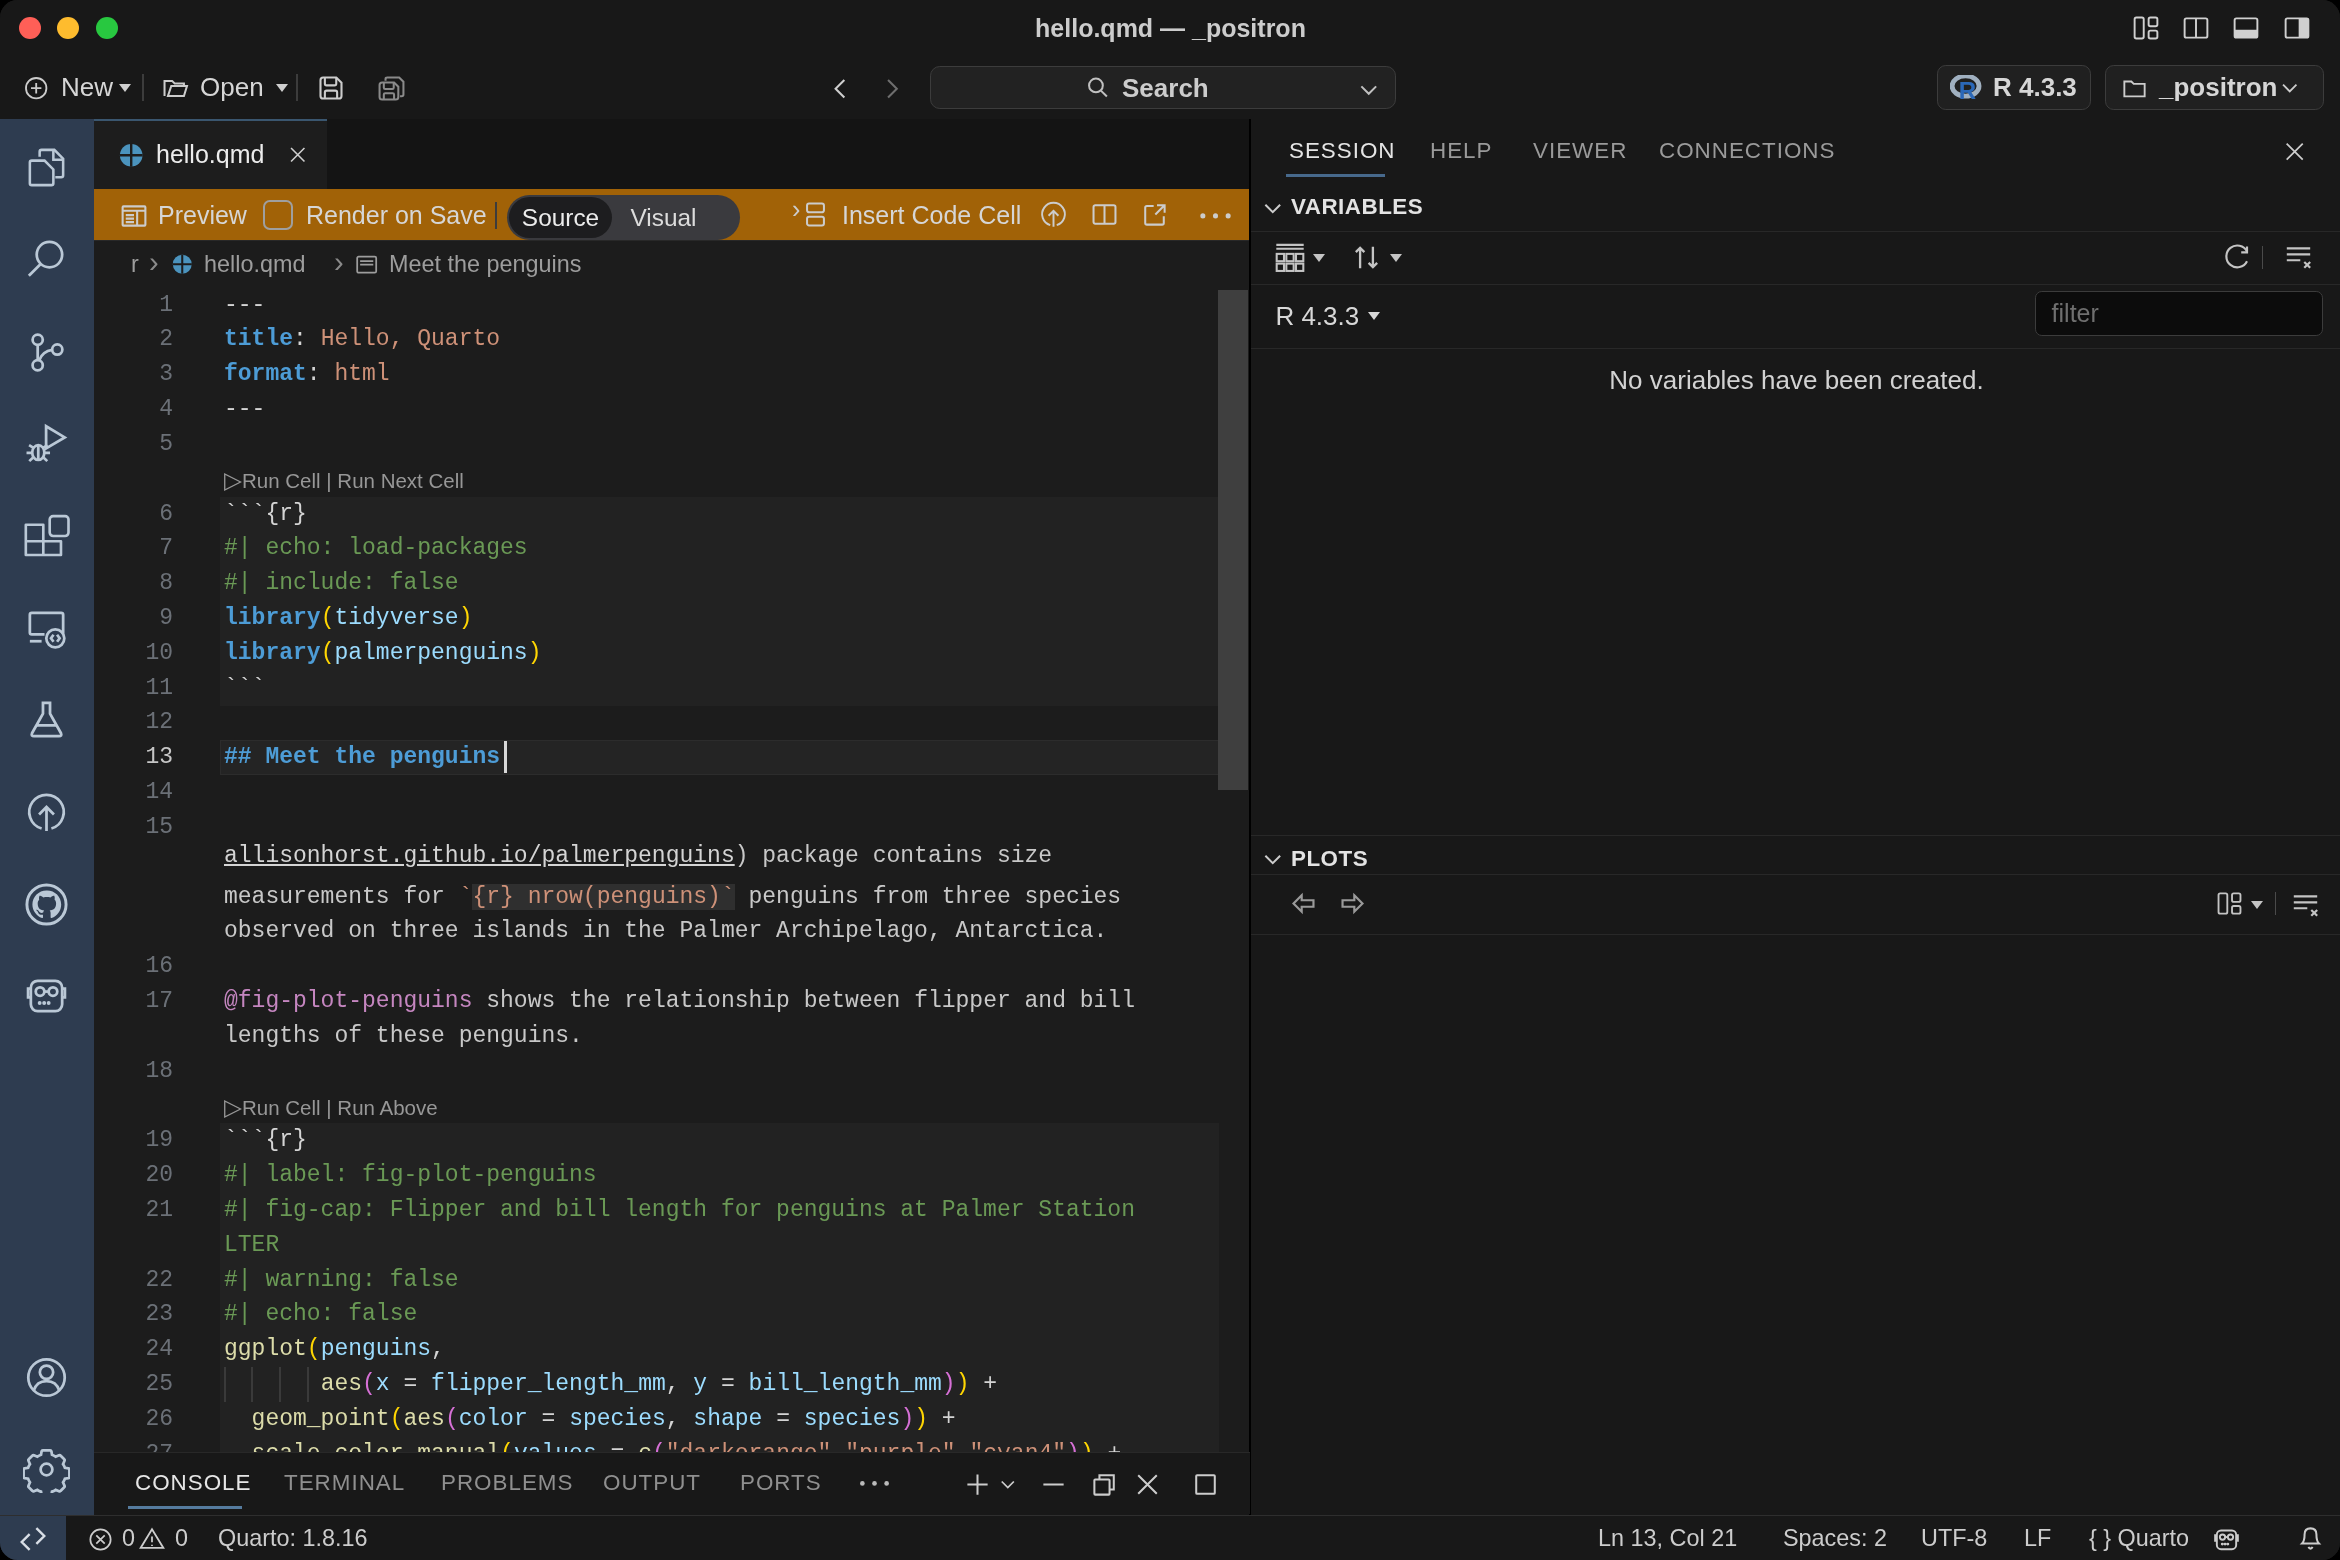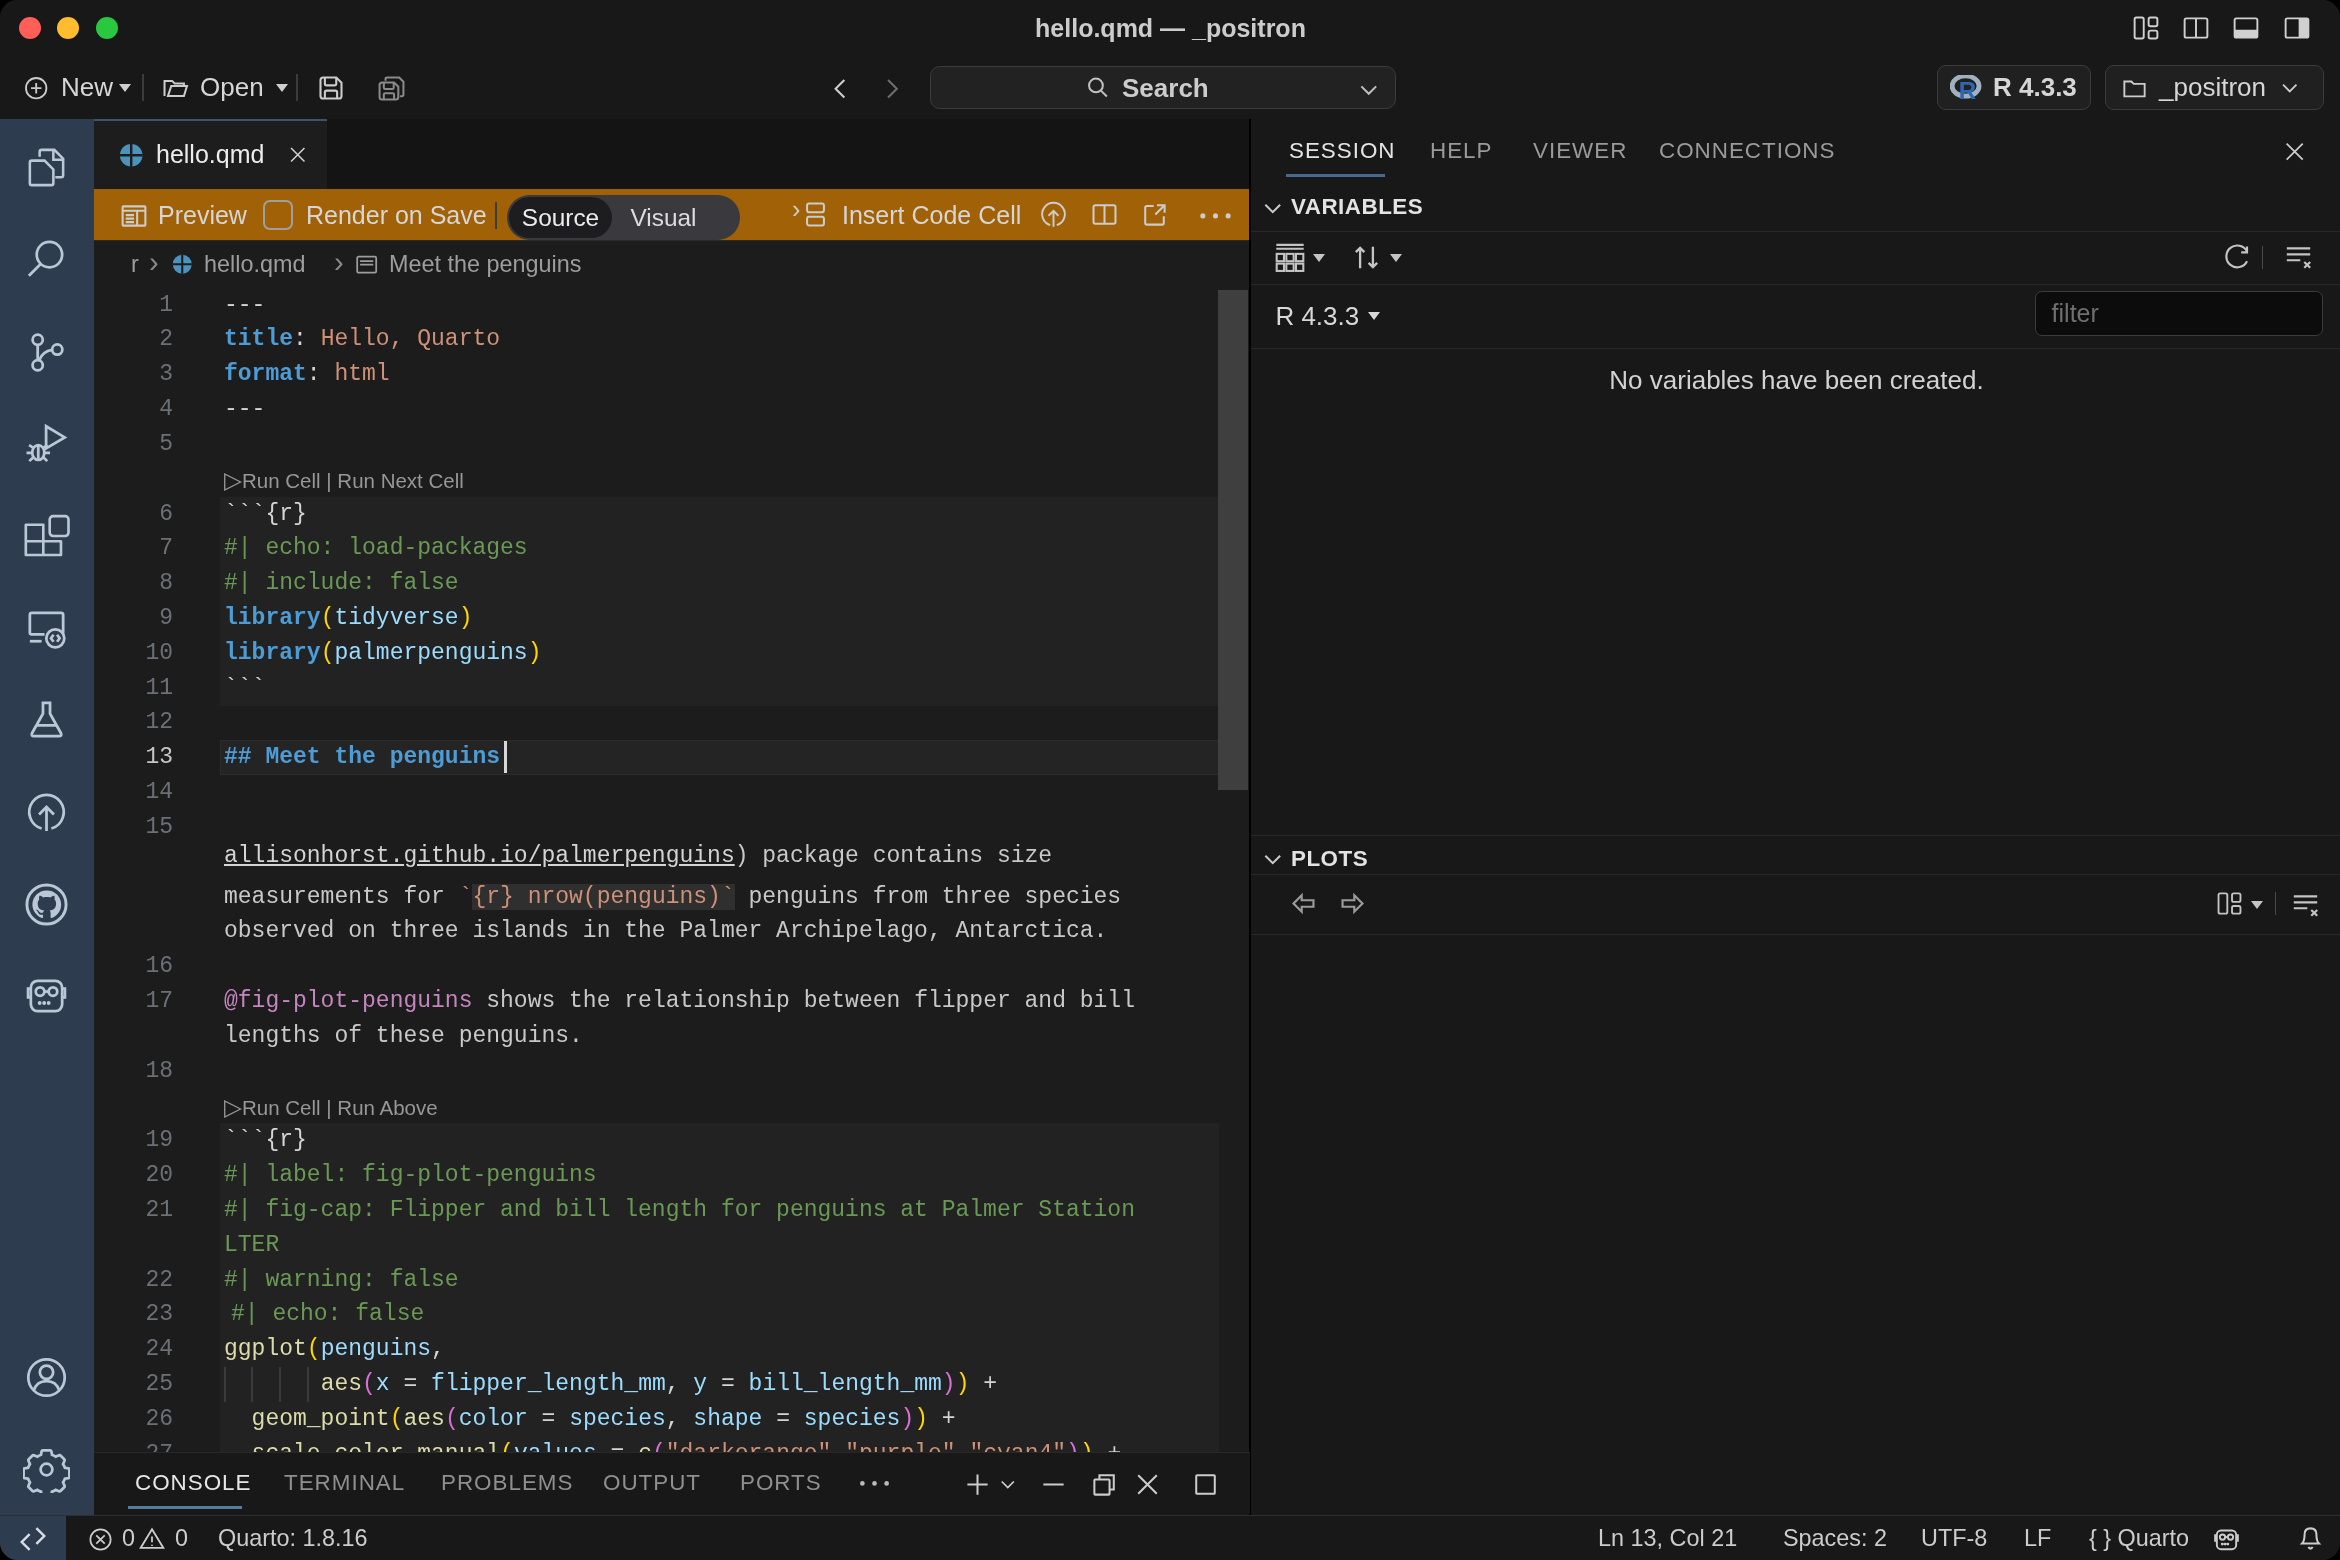--- a/index.html
+++ b/index.html
@@ -123,21 +123,21 @@
     <div class="tbbtn" style="left:1937px;width:154px;"></div>
     <svg class="abs" style="left:1950px;top:19.5px;" width="35" height="26" viewBox="0 0 36 27">
         <ellipse cx="16" cy="11.5" rx="14" ry="10.5" fill="none" stroke="#a0b0c0" stroke-width="5"></ellipse>
         <text x="9" y="25" font-family="Liberation Sans" font-weight="bold" font-size="25" fill="#2b68b8">R</text>
       </svg>
     <div class="tbtext" style="left:1993px;font-weight:700;">R 4.3.3</div>
     <div class="tbbtn" style="left:2105px;width:219px;"></div>
     <svg class="abs" style="left:2122px;top:20.5px;" width="25" height="25" viewBox="0 0 16 16" fill="none" stroke="#cccccc" stroke-width="1.2">
         <path d="M1.5 13 V3.5 H6 L7.5 5 H14.5 V13 Z"></path>
       </svg>
-    <div class="tbtext" style="left:2159px;font-weight:400;">_positron</div>
+    <div class="tbtext" style="left:2159px;font-weight:700;">_positron</div>
     <svg class="abs" style="left:2280px;top:23.4px;" width="19.5" height="19.5" viewBox="0 0 16 16" fill="none" stroke="#cccccc" stroke-width="1.5">
         <path d="M2.5 5.5 L8 11 L13.5 5.5"></path>
       </svg>
   </div>
 
   <div id="activitybar">
 
     <svg class="aicon" style="top:25px;" viewBox="0 0 24 24" fill="none" stroke="#bac8d6" stroke-width="1.3">
       <path d="M8.5 6.5 V4 Q8.5 3 9.5 3 H16 L20.5 7.5 V16 Q20.5 17 19.5 17 H16.5"></path>
       <path d="M15.5 3 V8 H20.5"></path>
@@ -327,21 +327,21 @@
       <div class="cl" style="top:593px;"><span class="tx">measurements for </span><span class="or">`</span><span class="or ib">{r} nrow(penguins)`</span><span class="tx"> penguins from three species</span></div>
       <div class="cl" style="top:627px;"><span class="tx">observed on three islands in the Palmer Archipelago, Antarctica.</span></div>
       <div class="cl" style="top:697px;"><span class="pu">@fig-plot-penguins</span><span class="tx"> shows the relationship between flipper and bill</span></div>
       <div class="cl" style="top:732px;"><span class="tx">lengths of these penguins.</span></div>
       <div class="widget" style="top:802px;"><span style="font-size:23.4px;">▷</span>Run Cell | Run Above</div>
       <div class="cl" style="top:836px;"><span class="g">```{r}</span></div>
       <div class="cl" style="top:871px;"><span class="gr">#| label: fig-plot-penguins</span></div>
       <div class="cl" style="top:906px;"><span class="gr">#| fig-cap: Flipper and bill length for penguins at Palmer Station</span></div>
       <div class="cl" style="top:941px;"><span class="gr">LTER</span></div>
       <div class="cl" style="top:976px;"><span class="gr">#| warning: false</span></div>
-      <div class="cl" style="top:1010px;margin-left:7px;"><span class="gr">#| echo: false</span></div>
+      <div class="cl" style="top:1010px;"><span class="gr">#| echo: false</span></div>
       <div class="cl" style="top:1045px;"><span class="fn">ggplot</span><span class="p1">(</span><span class="v">penguins</span><span class="g">,</span></div>
       <div class="cl" style="top:1080px;">       <span class="fn">aes</span><span class="p2">(</span><span class="v">x</span><span class="g"> = </span><span class="v">flipper_length_mm</span><span class="g">, </span><span class="v">y</span><span class="g"> = </span><span class="v">bill_length_mm</span><span class="p2">)</span><span class="p1">)</span><span class="g"> +</span></div>
       <div class="cl" style="top:1115px;">  <span class="fn">geom_point</span><span class="p1">(</span><span class="fn">aes</span><span class="p2">(</span><span class="v">color</span><span class="g"> = </span><span class="v">species</span><span class="g">, </span><span class="v">shape</span><span class="g"> = </span><span class="v">species</span><span class="p2">)</span><span class="p1">)</span><span class="g"> +</span></div>
       <div class="cl" style="top:1150px;">  <span class="fn">scale_color_manual</span><span class="p1">(</span><span class="v">values</span><span class="g"> = </span><span class="fn">c</span><span class="p2">(</span><span class="or">"darkorange"</span><span class="g">,</span><span class="or">"purple"</span><span class="g">,</span><span class="or">"cyan4"</span><span class="p2">)</span><span class="p1">)</span><span class="g"> +</span></div>
 
       <div class="abs" style="left:130px;top:1080px;width:2.4px;height:35px;background:#3a3a3a;"></div>
       <div class="abs" style="left:157px;top:1080px;width:2.4px;height:35px;background:#3a3a3a;"></div>
       <div class="abs" style="left:185px;top:1080px;width:2.4px;height:35px;background:#3a3a3a;"></div>
       <div class="abs" style="left:213px;top:1080px;width:2.4px;height:35px;background:#3a3a3a;"></div>
     </div>

